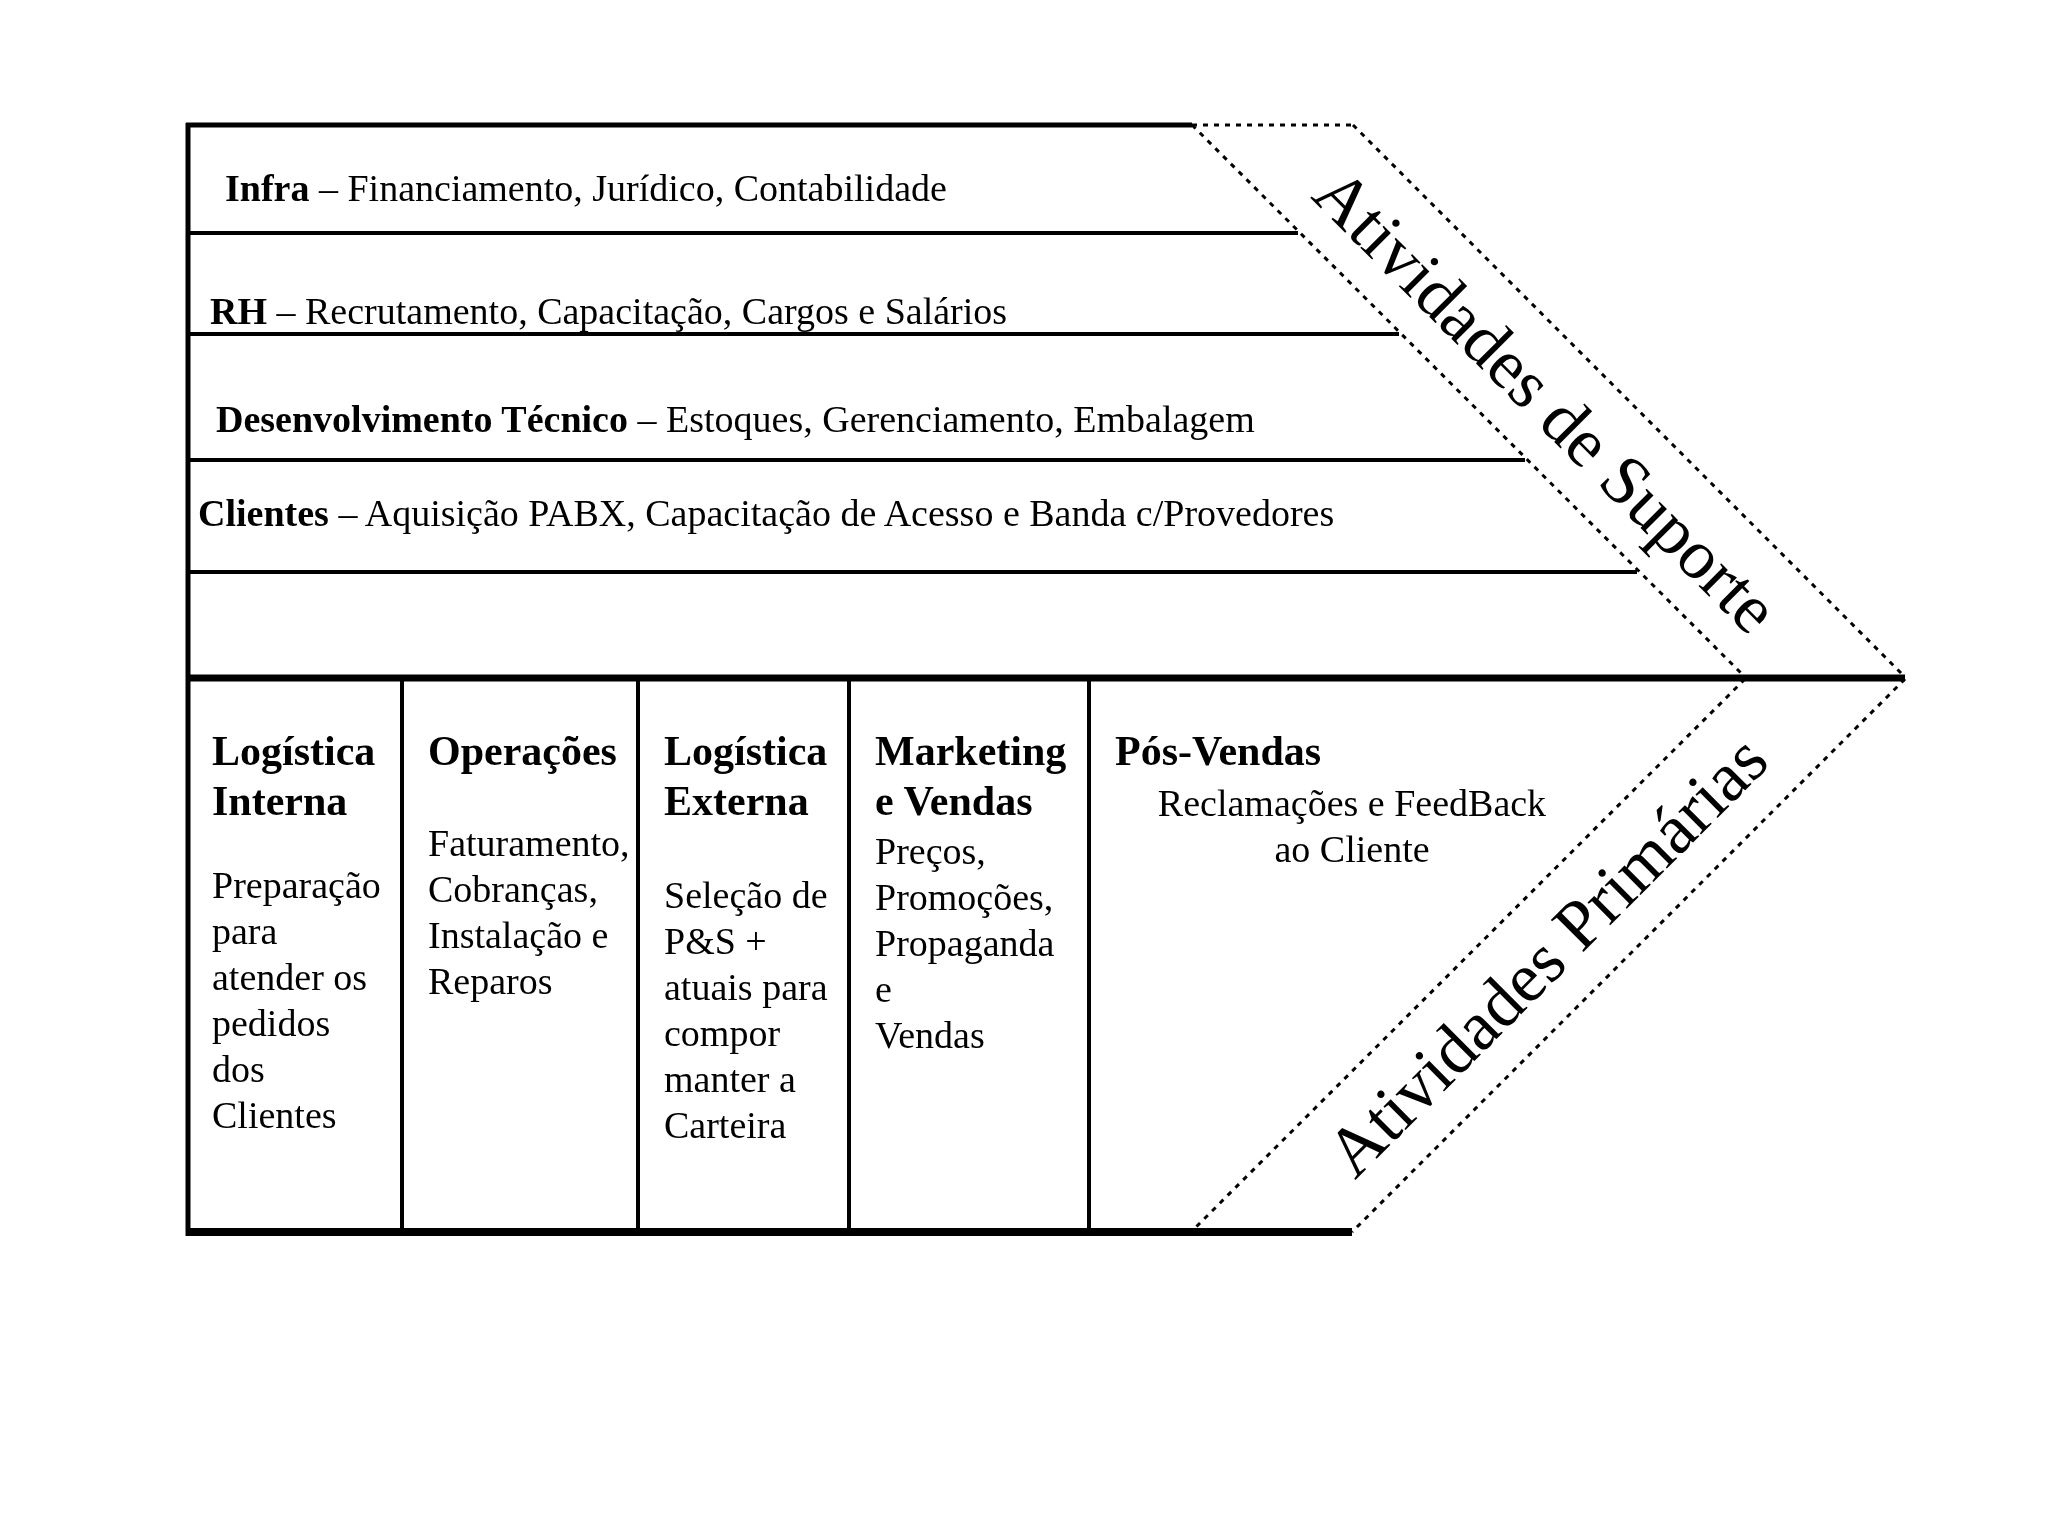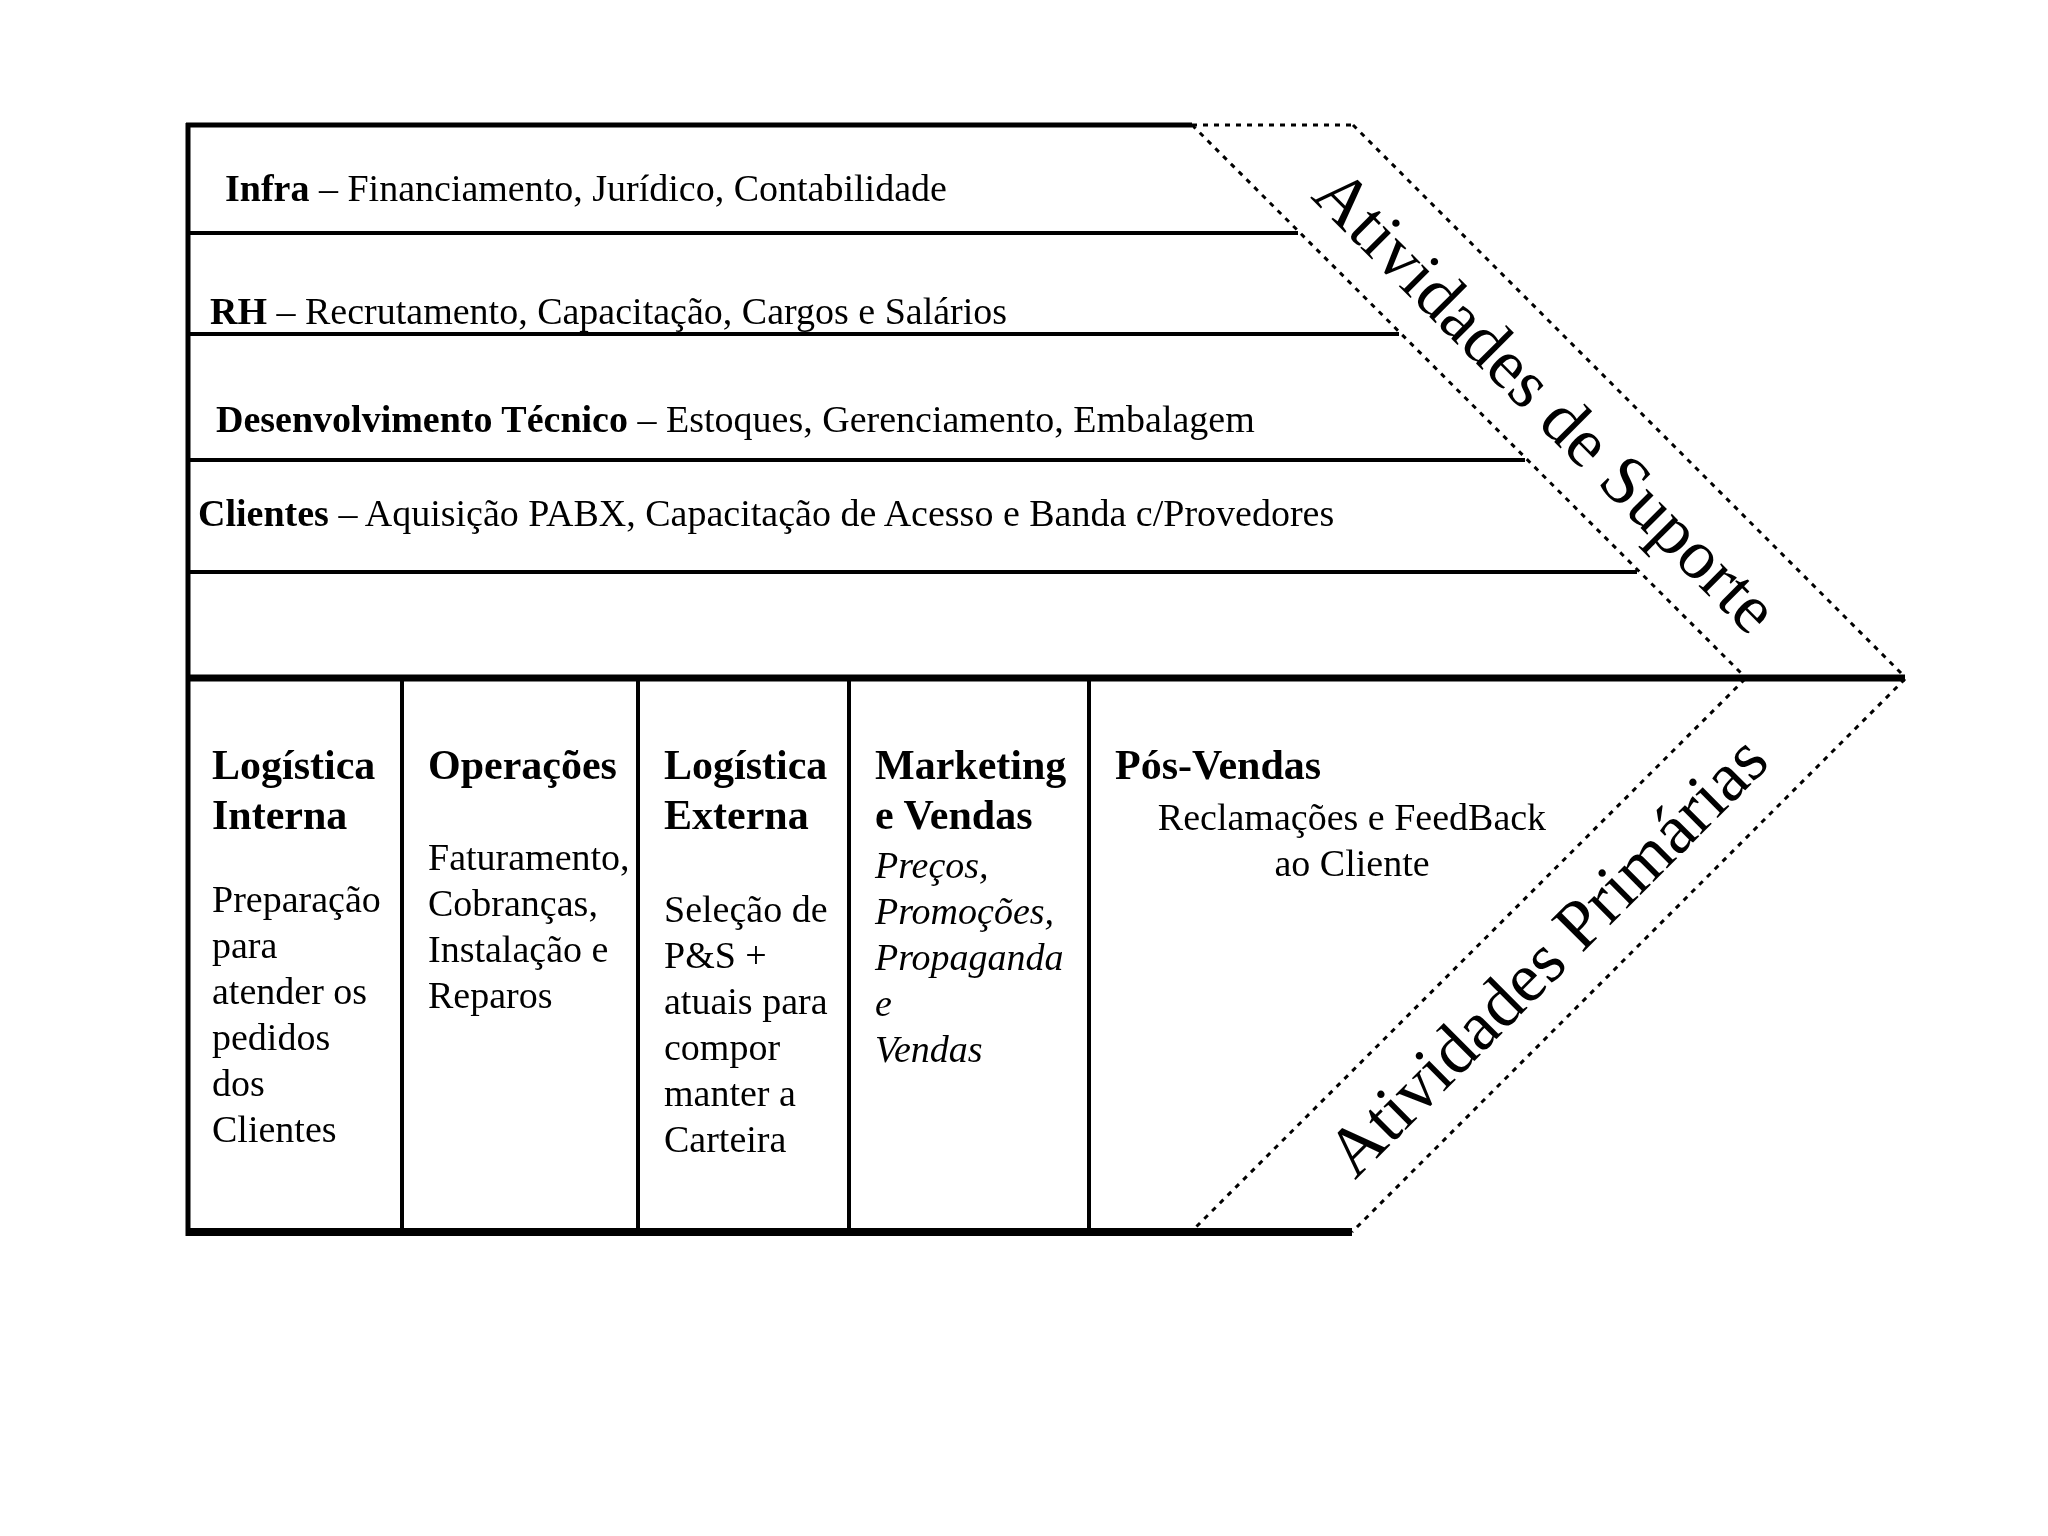--- a/index.html
+++ b/index.html
@@ -34,42 +34,41 @@
   .row-1 { left: 225px; top: 165px; }
   .row-2 { left: 210px; top: 288px; }
   .row-3 { left: 216px; top: 396px; }
   .row-4 { left: 198px; top: 490px; }
   
   .pcol {
     position: absolute;
     top: 682px;
     box-sizing: border-box;
     padding: 44px 20px 0 26px;
-    margin-top: 14px;
   }
   .col-1 { left: 186px;  width: 216px; }
   .col-2 { left: 402px;  width: 236px; }
   .col-3 { left: 638px;  width: 211px; }
   .col-4 { left: 849px;  width: 240px; }
   .col-5 { left: 1089px; width: 520px; }
   .pcol-title {
     font-size: 42px;
     line-height: 50px;
     font-weight: bold;
     white-space: pre-line;
   }
   .pcol-body {
     font-size: 38px;
     line-height: 46px;
     white-space: pre-line;
   }
   .col-1 .pcol-body { margin-top: 36px; }
   .col-2 .pcol-body { margin-top: 44px; }
   .col-3 .pcol-body { margin-top: 46px; }
-  .col-4 .pcol-body { margin-top: 2px; font-style: italic; }
+  .col-4 .pcol-body { margin-top: 2px; }
   .col-5 .pcol-body { margin-top: 4px; text-align: center; }
   
   .band-label {
     position: absolute;
     width: 900px;
     height: 90px;
     font-size: 70px;
     line-height: 90px;
     text-align: center;
     white-space: nowrap;

